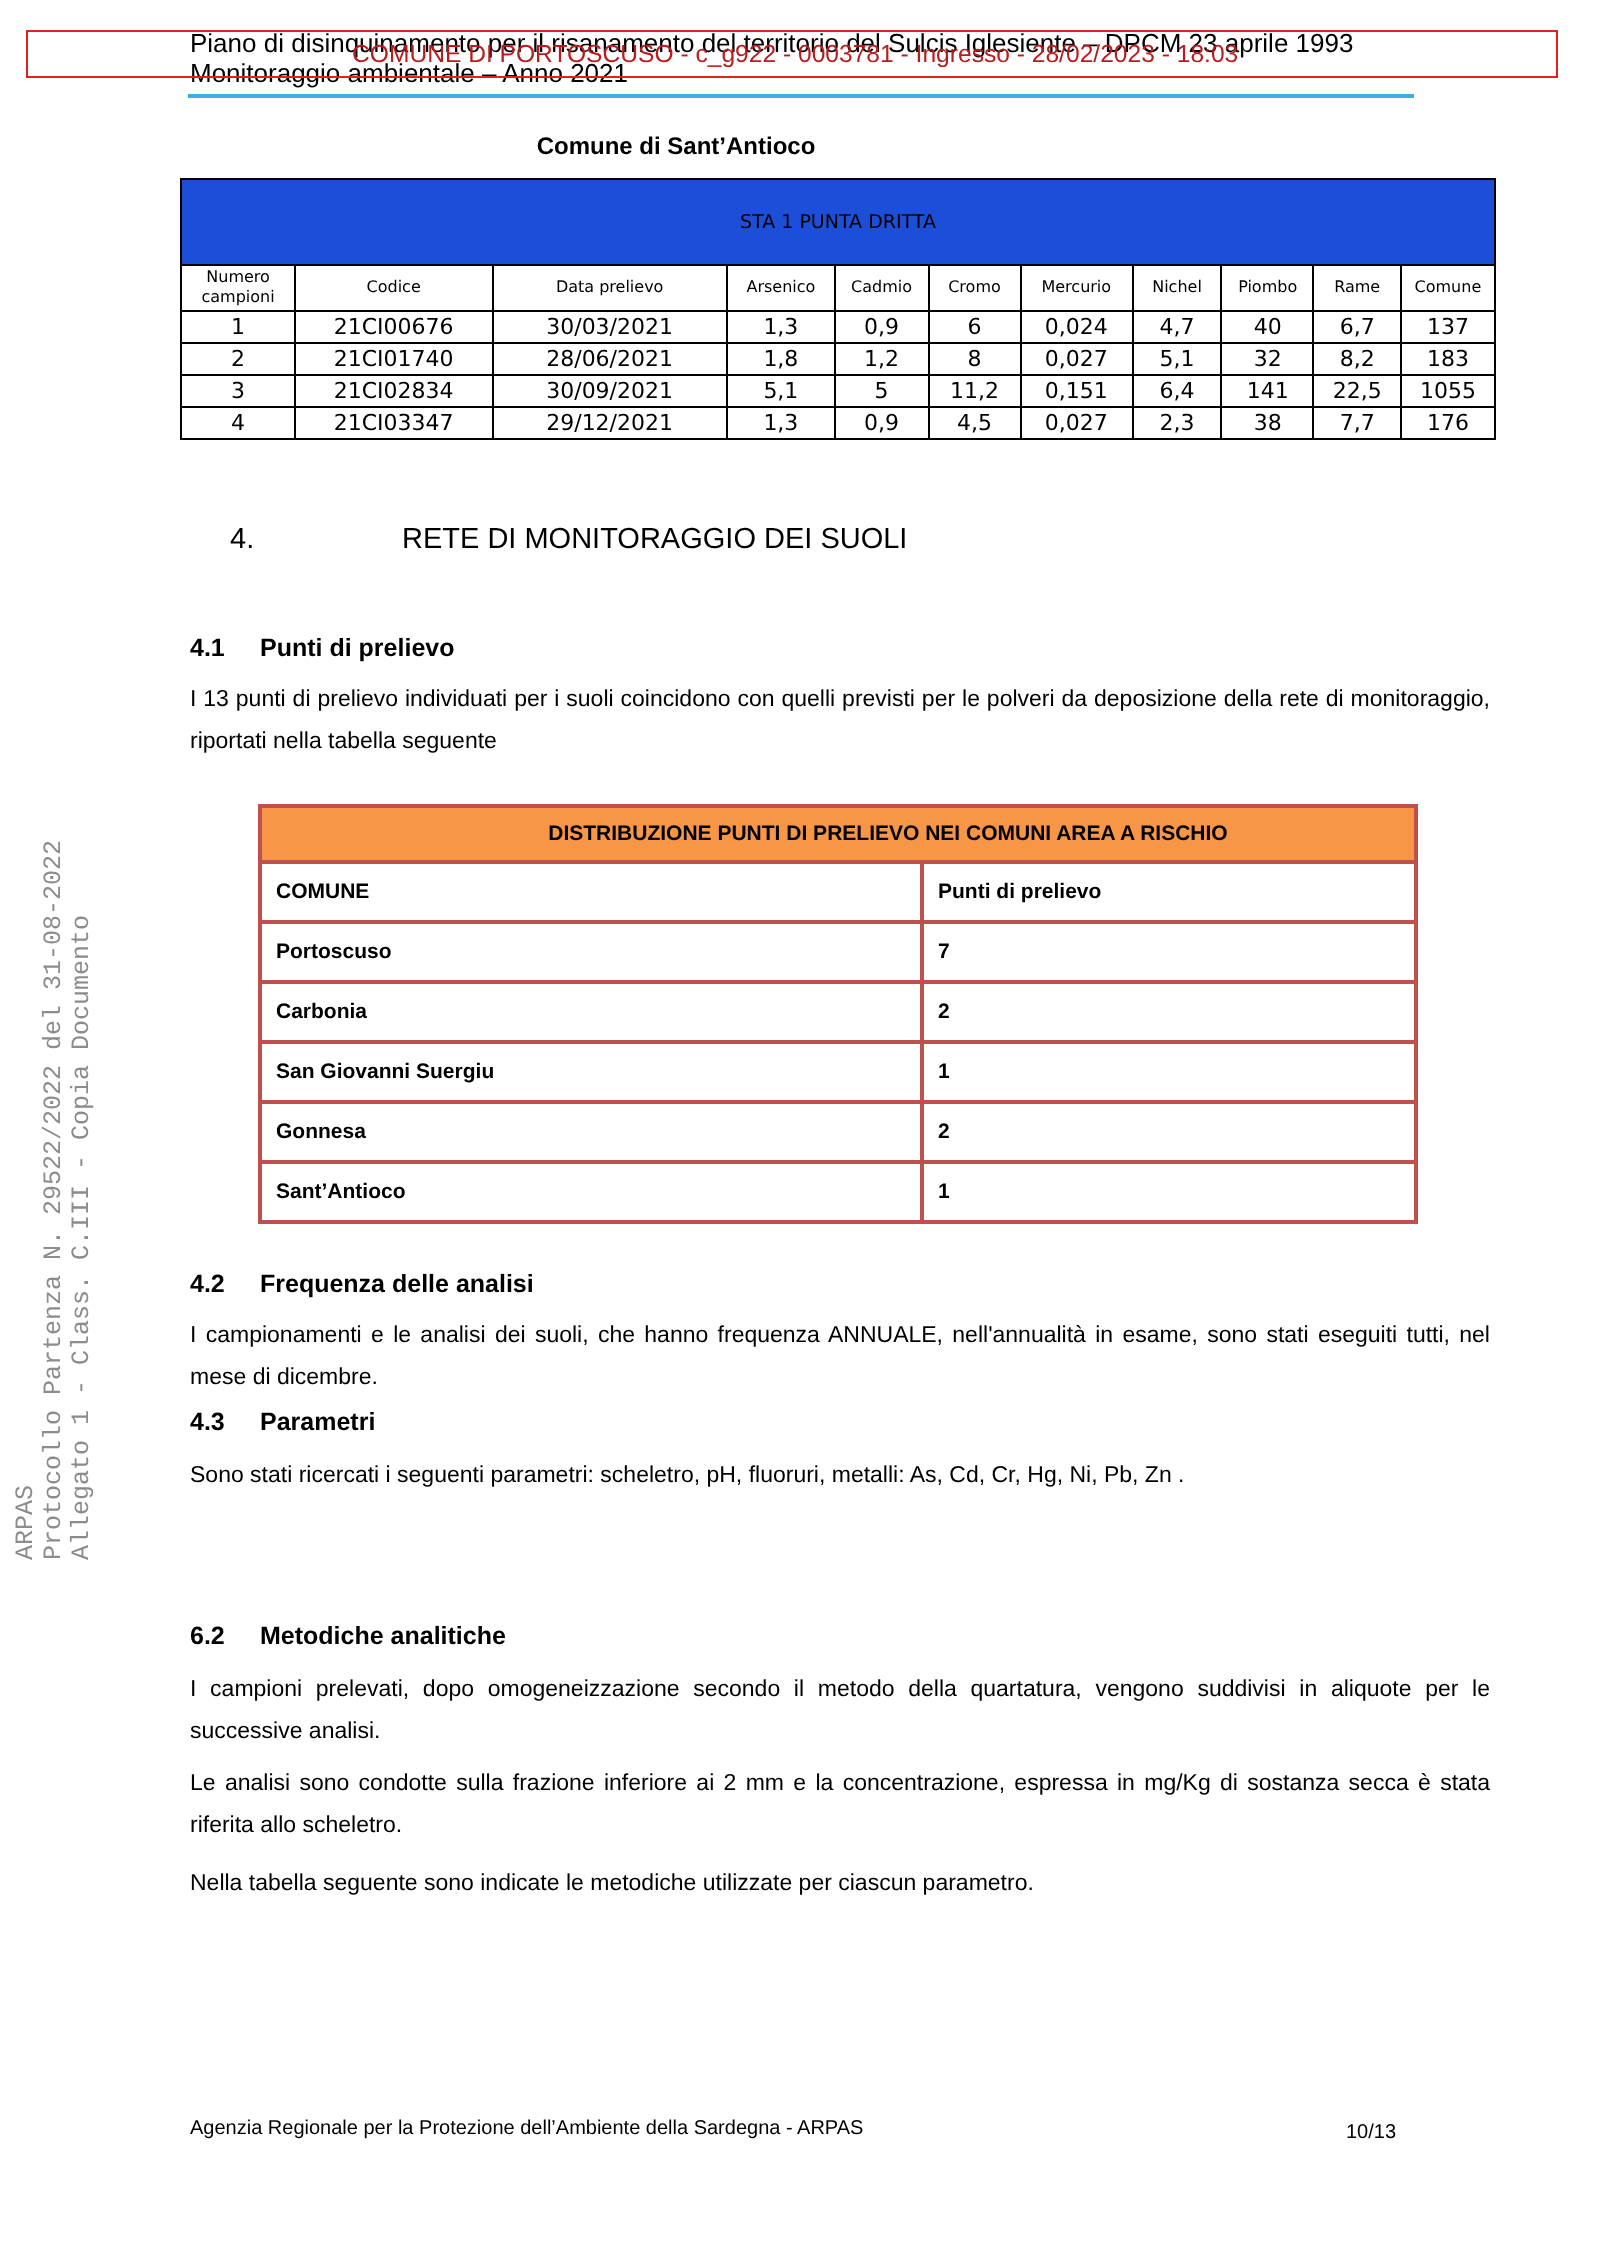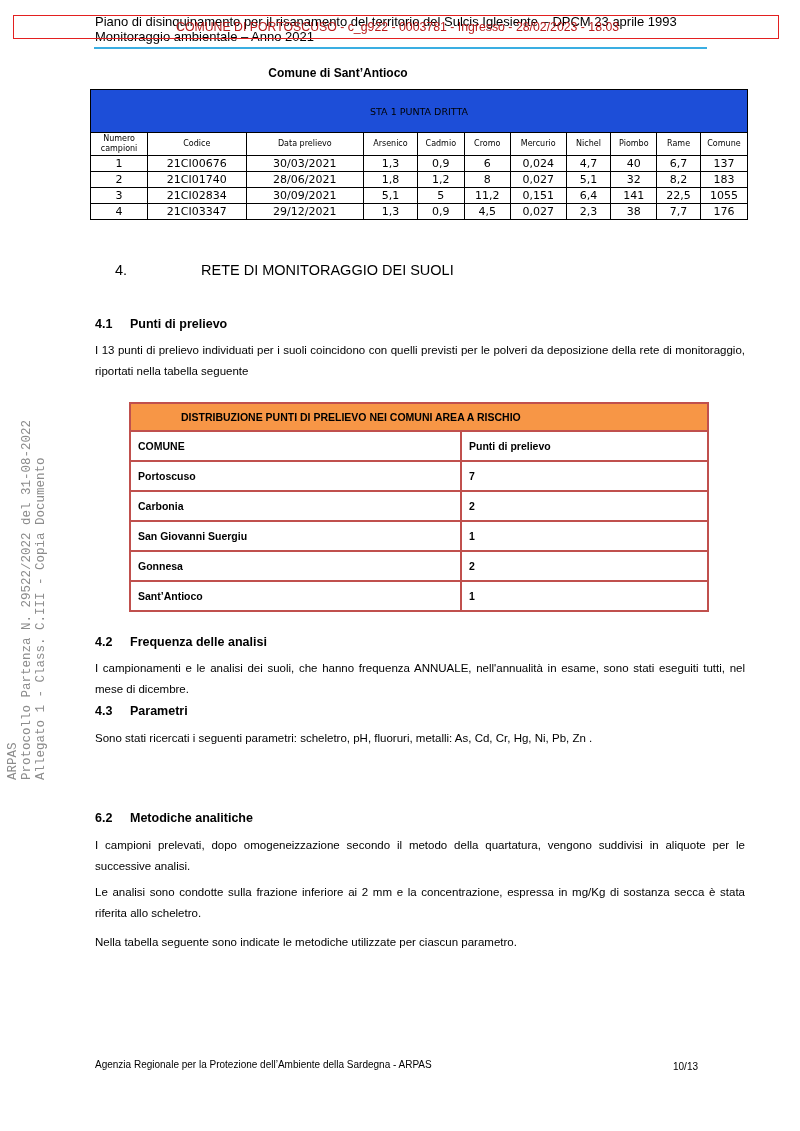--- a/index.html
+++ b/index.html
@@ -34,21 +34,21 @@
     .h2 { left: 95px; font-size: 12.5px; font-weight: bold; }
     .h2 .num { display: inline-block; width: 35px; }
     .para { left: 95px; width: 650px; font-size: 11.5px; line-height: 21px; text-align: justify; }
 
     
     table.t2 {
       position: absolute; left: 129px; top: 402px; width: 580px;
       border-collapse: collapse; font-size: 10.5px; font-weight: bold;
     }
     table.t2 td { border: 2px solid #c0504d; padding: 0 0 0 7px; height: 28px; text-align: left; }
-    table.t2 td.title { background: #f79646; border-bottom-color: #c0504d; padding-left: 50px; height: 26px; }
+    table.t2 td.title { background: #f79646; border-bottom-color: #c0504d; padding-left: 50px; height: 26px; text-align: center; }
     table.t2 td.col2 { width: 238px; }
 
     
     .wm {
       left: 6px; top: 780px; transform-origin: 0 0; transform: rotate(-90deg);
       font-family: "Liberation Mono", "DejaVu Sans Mono", monospace; font-size: 12.5px;
       line-height: 14px; color: #8c8c8c; white-space: pre;
     }
 
     .footer-l { left: 95px; top: 1059px; font-size: 10px; }

